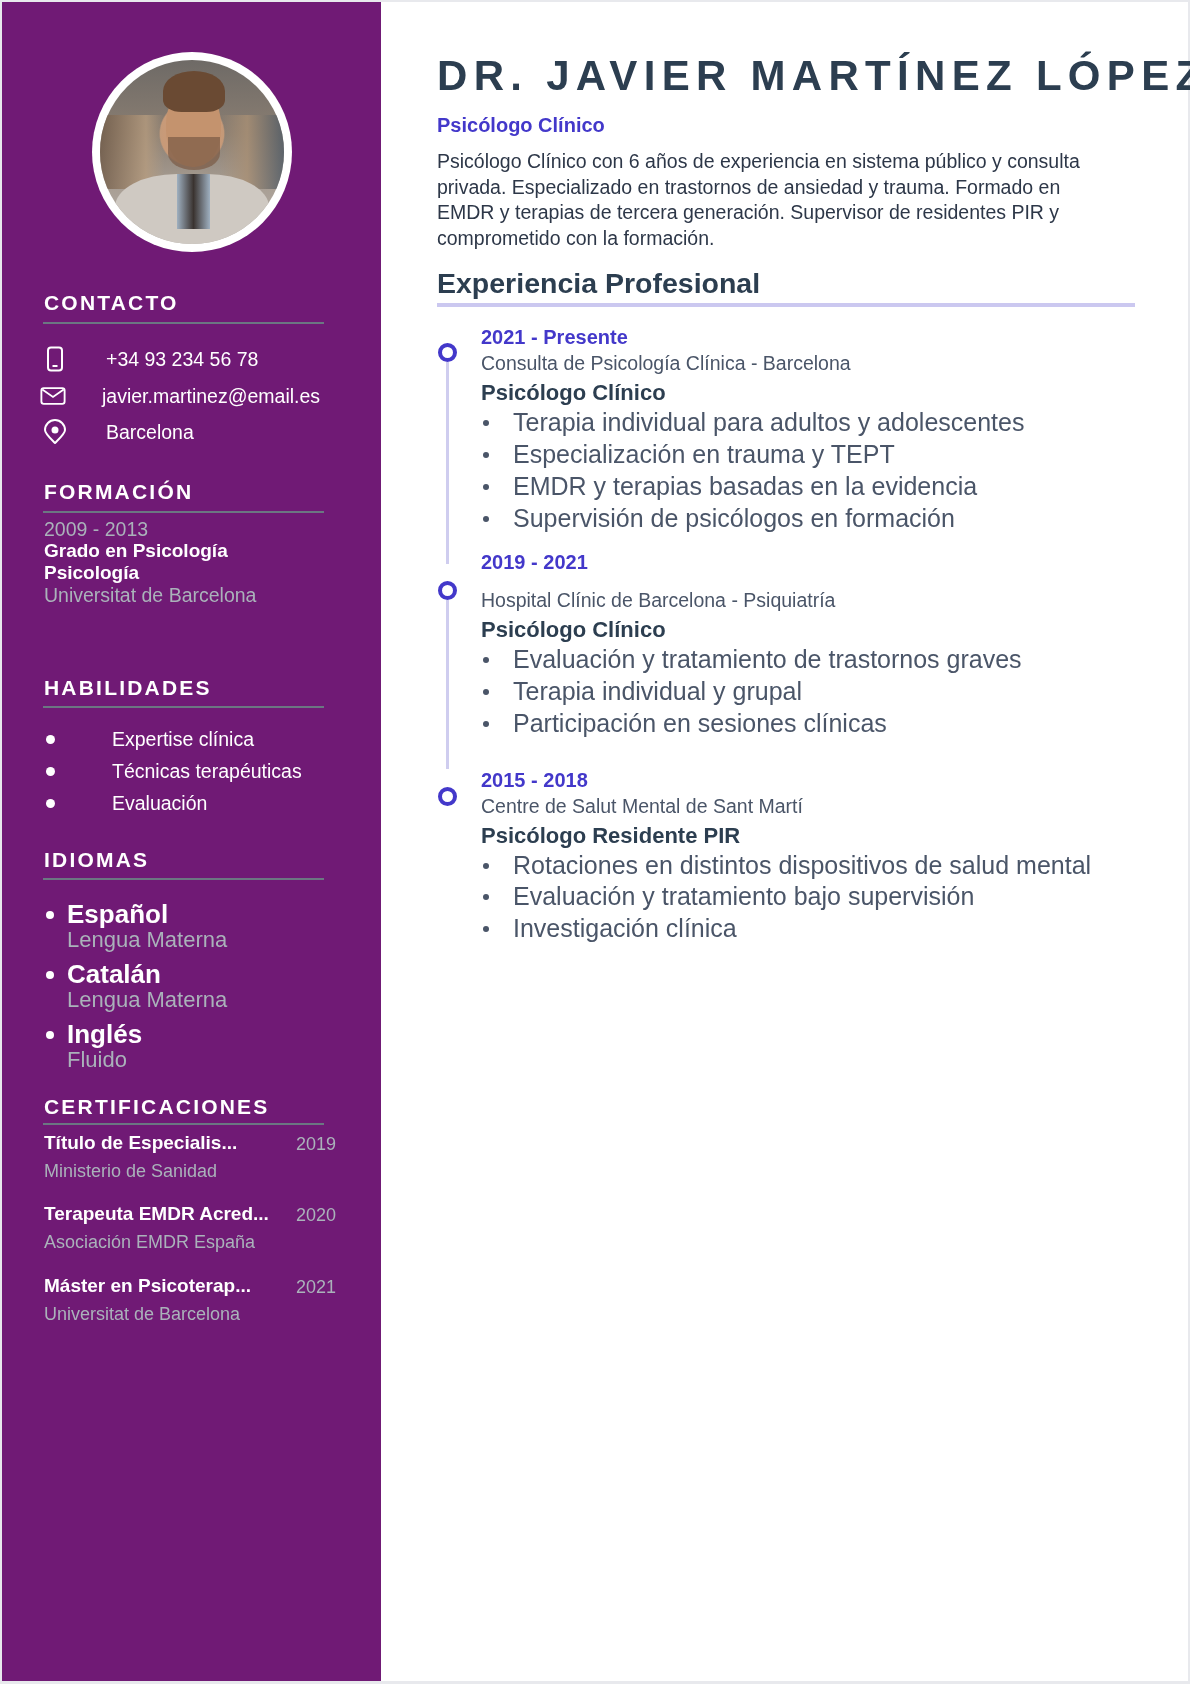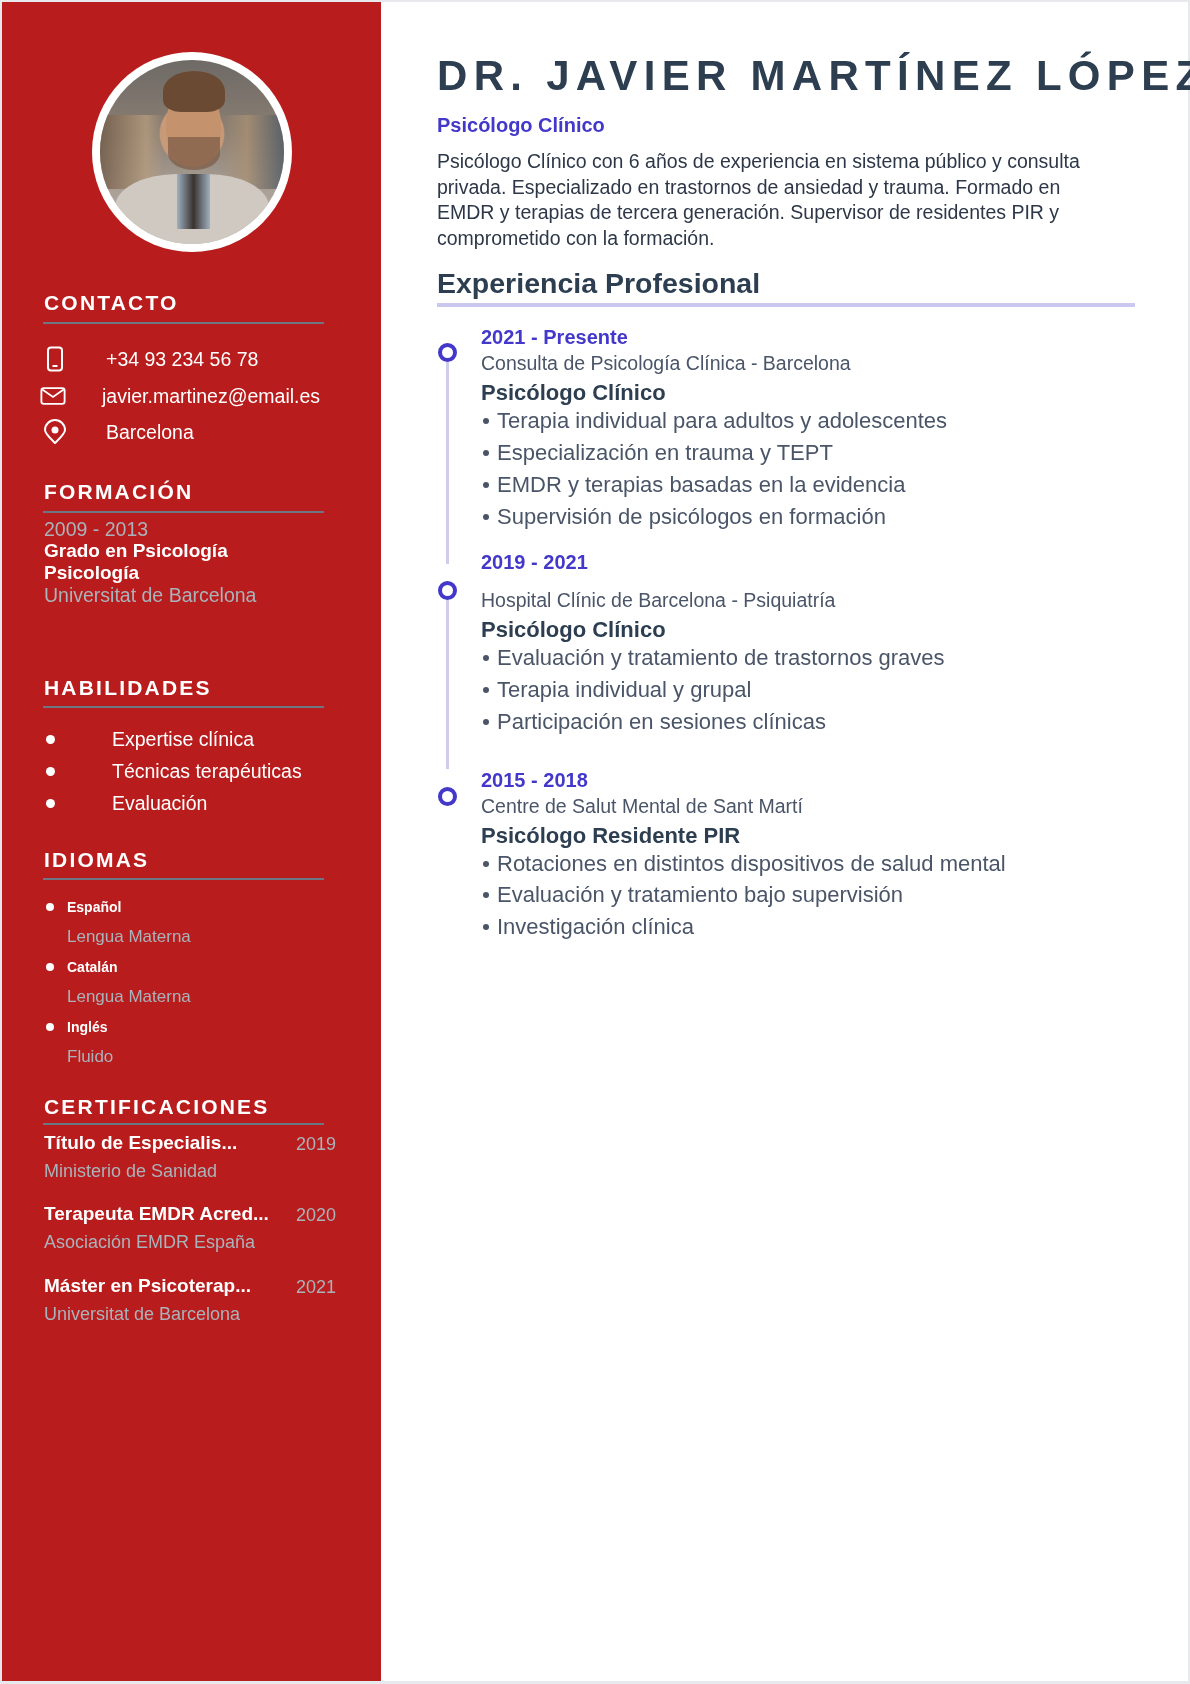--- a/index.html
+++ b/index.html
@@ -4,21 +4,21 @@
 <style>
   * { box-sizing: border-box; margin: 0; padding: 0; }
   html, body { width: 1190px; height: 1684px; background: #e8e9ed; overflow: hidden; }
   body { font-family: "Liberation Sans", "DejaVu Sans", sans-serif; position: relative; }
   .page {
     position: absolute; left: 2px; top: 2px; width: 1186px; height: 1679px;
     background: #ffffff;
   }
   .sidebar {
     position: absolute; left: 0; top: 0; width: 379px; height: 1679px;
-    background: #b91c1c; color: #ffffff;
+    background: #701a75; color: #ffffff;
   }
   .photo {
     position: absolute; left: 90px; top: 50px; width: 200px; height: 200px;
     border-radius: 50%; background: #ffffff; padding: 8px;
   }
   .photo-inner {
     width: 100%; height: 100%; border-radius: 50%; overflow: hidden; position: relative;
     background: radial-gradient(circle at 50% 40%, #c89a78 0 22%, transparent 23%),
                 linear-gradient(180deg, #6e6a66 0%, #8a7e72 40%, #a99f95 70%, #b8b2ac 100%);
   }
@@ -58,23 +58,23 @@
   .contact-row {
     position: absolute; left: 40px; display: flex; align-items: center; height: 26px;
     font-size: 19.5px; color: #ffffff; gap: 28px;
   }
   .contact-row .ico { width: 26px; height: 26px; display: inline-flex; align-items: center; justify-content: center; margin-right: 10px; }
   .edu-date { position: absolute; left: 42px; font-size: 19.5px; color: #aab2ba; }
   .edu-bold { position: absolute; left: 42px; font-size: 19px; font-weight: bold; color: #ffffff; }
   .edu-inst { position: absolute; left: 42px; font-size: 19.5px; color: #aab2ba; }
   .skill { position: absolute; left: 44px; font-size: 19.5px; color: #ffffff; display: flex; align-items: center; gap: 40px; }
   .skill .dot { width: 9px; height: 9px; border-radius: 50%; background: #ffffff; margin-right: 17px; }
-  .lang-name { position: absolute; left: 44px; font-size: 14px; font-weight: bold; color: #ffffff; display: flex; align-items: center; }
+  .lang-name { position: absolute; left: 44px; font-size: 26px; font-weight: bold; color: #ffffff; display: flex; align-items: center; }
   .lang-name .dot { width: 8px; height: 8px; border-radius: 50%; background: #ffffff; margin-right: 13px; }
-  .lang-level { position: absolute; left: 65px; font-size: 17px; color: #aab2ba; }
+  .lang-level { position: absolute; left: 65px; font-size: 22px; color: #aab2ba; }
   .cert-title { position: absolute; left: 42px; width: 240px; font-size: 19px; font-weight: bold; color: #ffffff; white-space: nowrap; overflow: hidden; text-overflow: ellipsis; }
   .cert-year { position: absolute; left: 282px; width: 44px; text-align: right; font-size: 18px; color: #aab2ba; margin-left: 8px; }
   .cert-org { position: absolute; left: 42px; font-size: 18px; color: #aab2ba; }
 
   .name {
     position: absolute; left: 435px; top: 50px; font-size: 42px; font-weight: bold;
     letter-spacing: 6.3px; color: #2c3e50; white-space: nowrap;
   }
   .subtitle { position: absolute; left: 435px; top: 112px; font-size: 20px; font-weight: bold; color: #4338ca; }
   .summary {
@@ -84,21 +84,21 @@
   .sec-rule { position: absolute; left: 435px; top: 301px; width: 698px; height: 4px; background: #cbc8f0; }
 
   .tl-line { position: absolute; left: 444px; width: 3px; background: #cfcdef; }
   .tl-dot {
     position: absolute; left: 436px; width: 19px; height: 19px; border-radius: 50%;
     border: 4.5px solid #4338ca; background: #ffffff;
   }
   .exp-date { position: absolute; left: 479px; font-size: 20px; font-weight: bold; color: #4338ca; }
   .exp-company { position: absolute; left: 479px; font-size: 19.5px; color: #4a5568; }
   .exp-role { position: absolute; left: 479px; font-size: 22px; font-weight: bold; color: #2c3e50; }
-  .exp-bullet { position: absolute; left: 481px; font-size: 22px; color: #4a5568; display: flex; align-items: center; }
+  .exp-bullet { position: absolute; left: 481px; font-size: 25px; color: #4a5568; display: flex; align-items: center; gap: 16px; }
   .exp-bullet .bd { width: 6px; height: 6px; border-radius: 50%; background: #4a5568; margin-right: 8px; }
 </style>
 </head>
 <body>
 
 <div class="page">
 
   <aside class="sidebar">
     <div class="photo">
       <div class="photo-inner">

